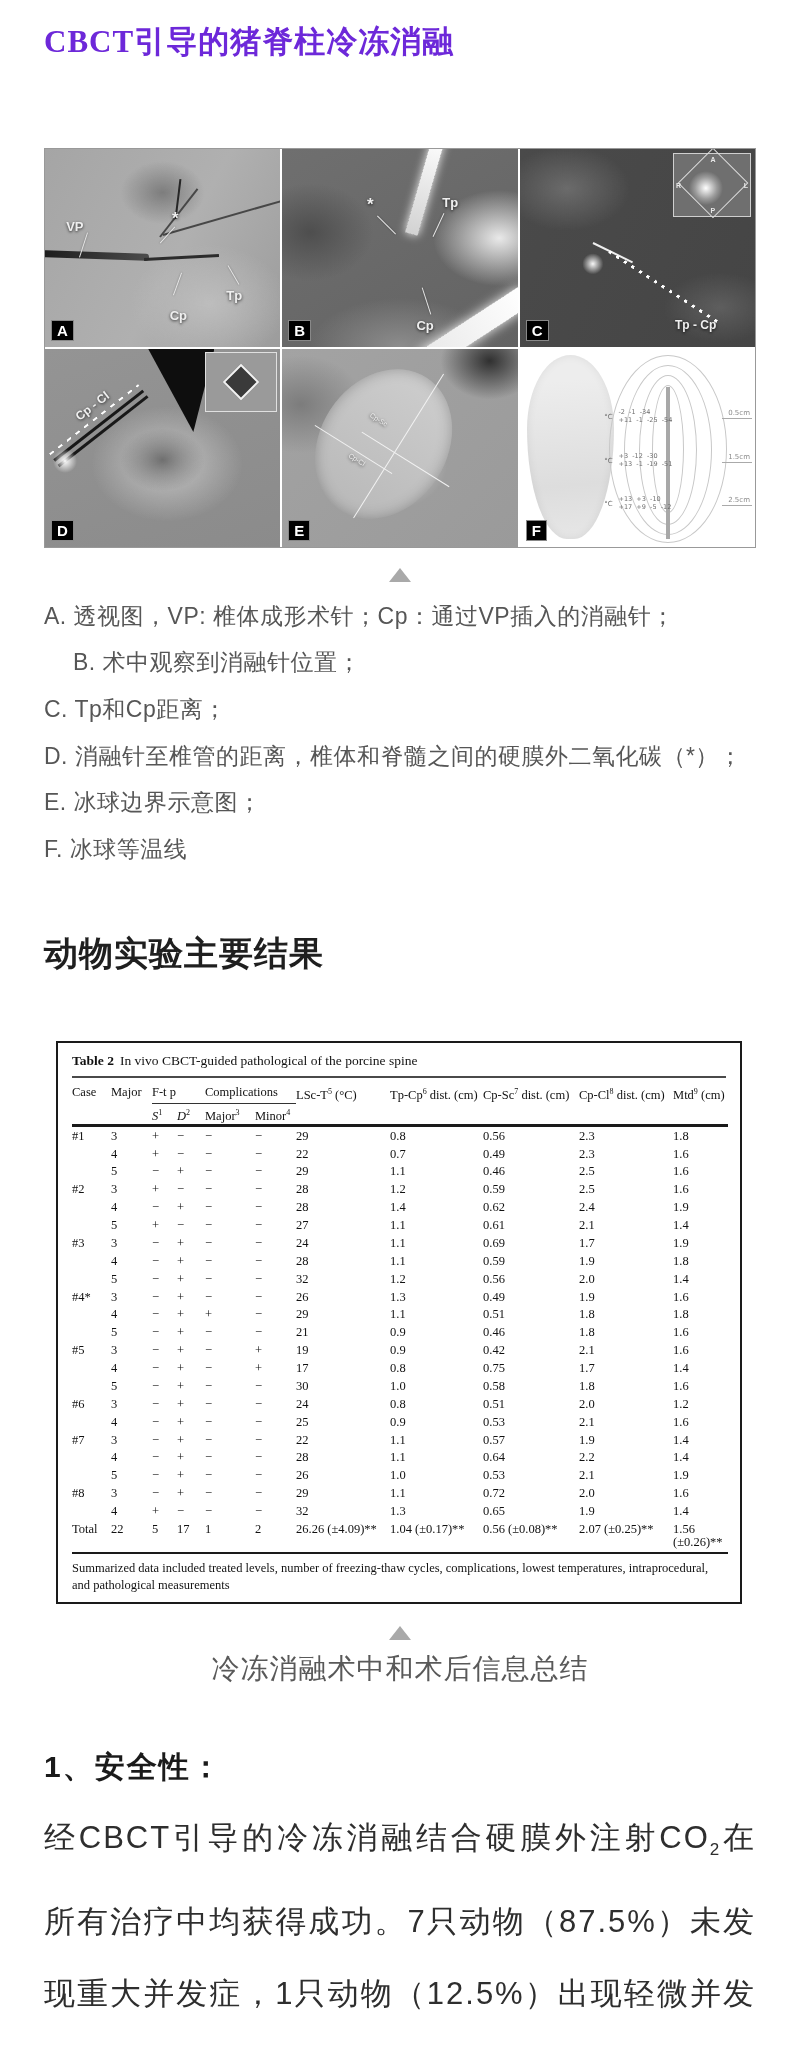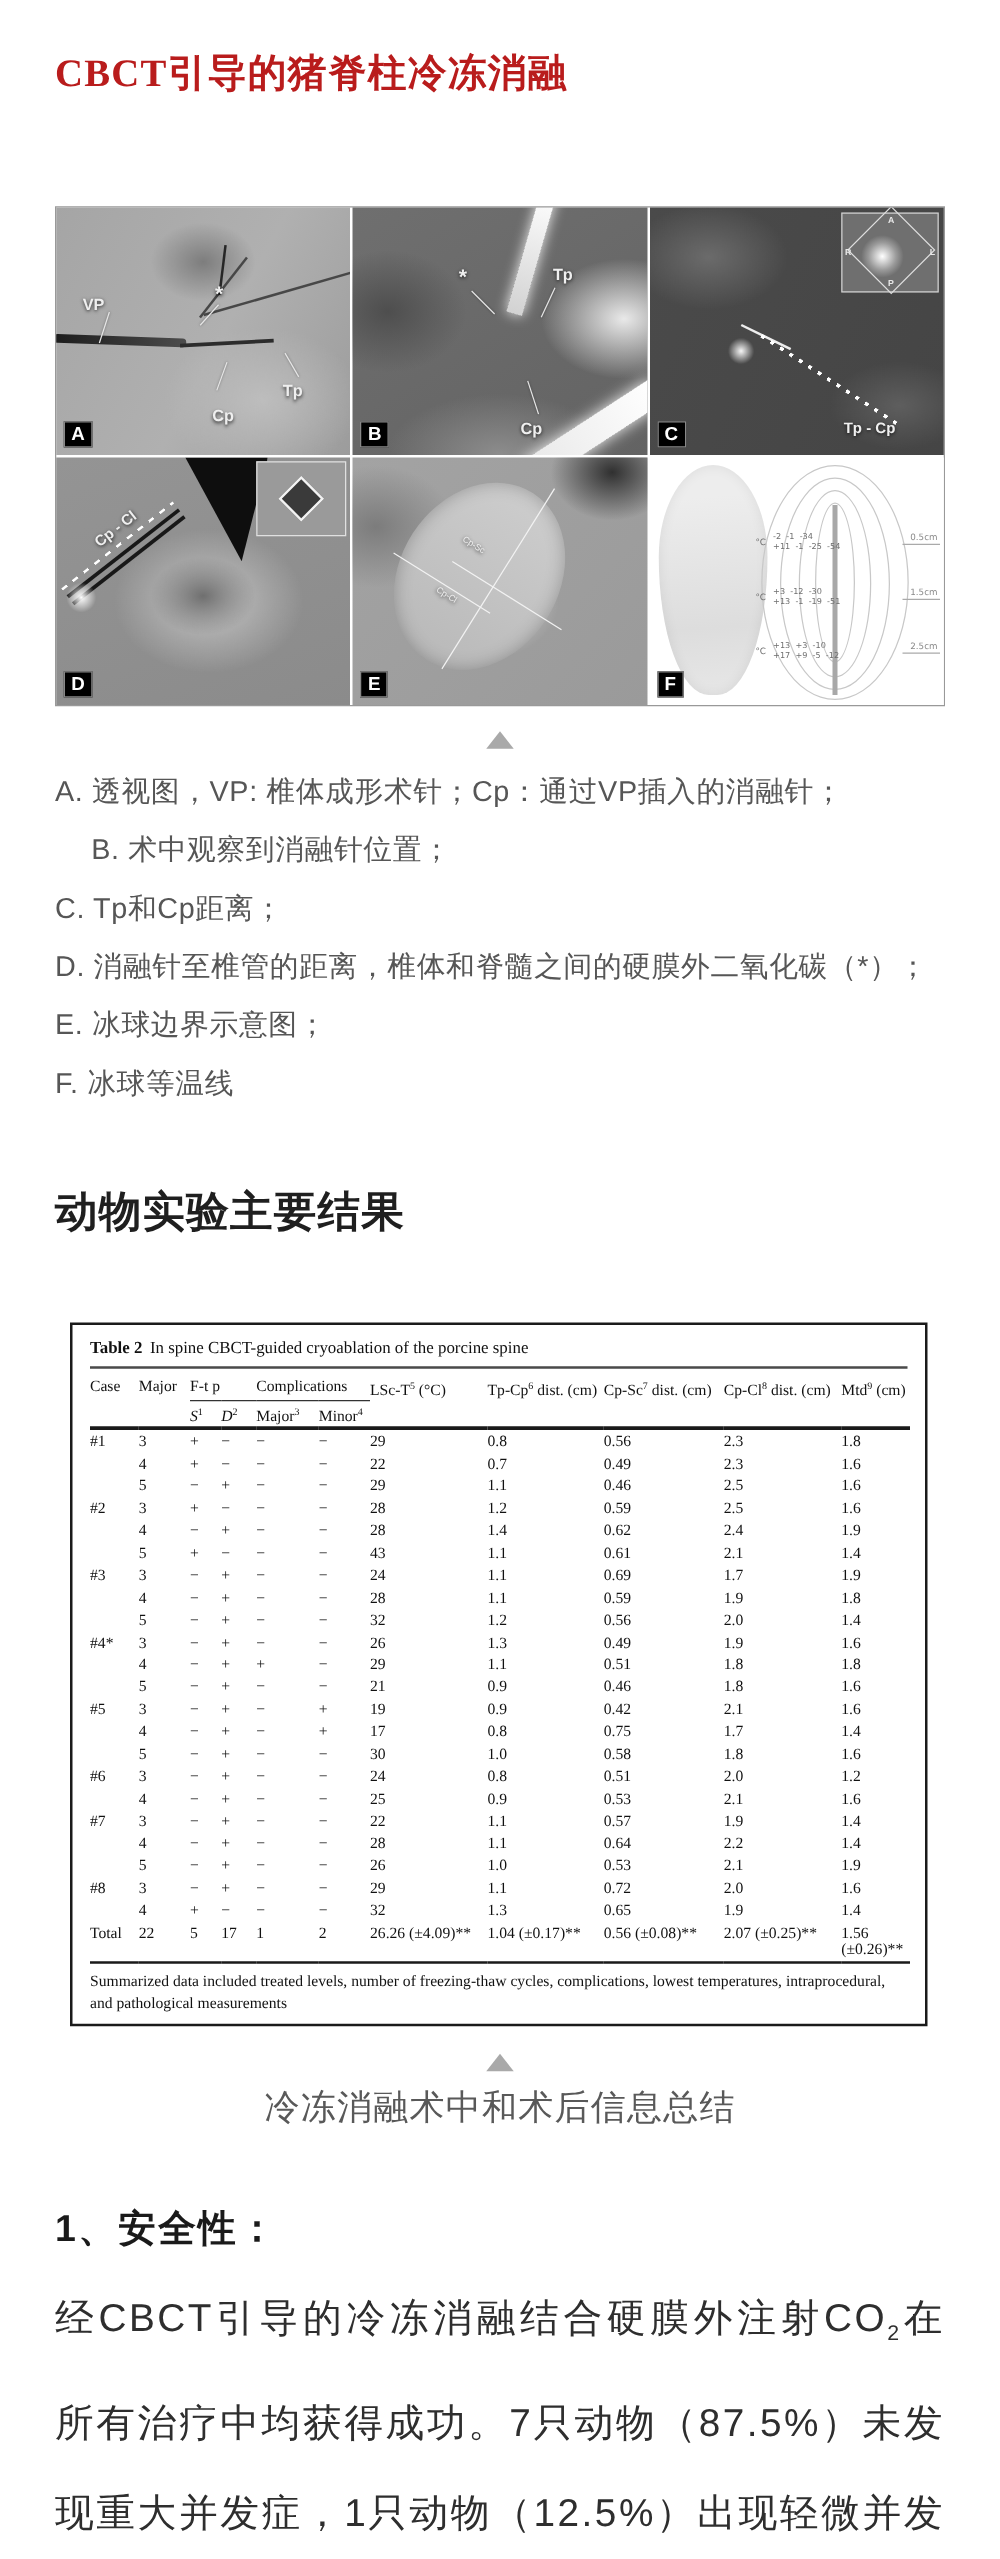--- a/index.html
+++ b/index.html
@@ -1,20 +1,20 @@
 <!DOCTYPE html>
 <html><head>
 <meta charset="utf-8">
 <style>
   * { box-sizing: border-box; margin: 0; padding: 0; }
   html,body { background:#ffffff; }
   body { width:800px; min-height:2047px; font-family:"Liberation Sans","DejaVu Sans",sans-serif; color:#222; overflow:hidden; }
   .page { padding:0 44px; }
 
-  h1.title { margin:38px 0 0; font:700 31px/1.35 "Liberation Serif","DejaVu Serif",serif; letter-spacing:1px; color:#b91c1c; }
+  h1.title { margin:21px 0 0; font:700 31px/1.35 "Liberation Serif","DejaVu Serif",serif; letter-spacing:1px; color:#6d28d9; }
   h2.section { margin:54px 0 0; font:700 34px/1.35 "Liberation Serif","DejaVu Serif",serif; letter-spacing:1px; color:#1f1f1f; }
 
   
   .figure { margin-top:85px; width:712px; height:400px; border:1px solid #999; background:#fff;
             display:grid; grid-template-columns:1fr 1fr 1fr; grid-template-rows:1fr 1fr; gap:2px; }
   .panel { position:relative; overflow:hidden; }
   .badge { position:absolute; left:6px; bottom:6px; background:#000; color:#fff; border:1px solid #888;
            font:700 15px/19px "Liberation Sans",sans-serif; padding:0 5px; z-index:5; }
   .pl { position:absolute; color:#efefef; font:700 13px/1 "Liberation Sans",sans-serif; text-shadow:0 1px 3px rgba(0,0,0,.75); z-index:4; }
   .pl.star { font-size:17px; }
@@ -223,21 +223,21 @@
     <div class="line"><span>C. Tp和Cp距离；</span><sub></sub><span></span></div>
     <div class="line"><span>D. 消融针至椎管的距离，椎体和脊髓之间的硬膜外二氧化碳（*）；</span><sub></sub><span></span></div>
     <div class="line"><span>E. 冰球边界示意图；</span><sub></sub><span></span></div>
     <div class="line"><span>F. 冰球等温线</span><sub></sub><span></span></div>
   </div>
 
   <h2 class="section">动物实验主要结果</h2>
 
   <div class="tablebox">
     <div class="t-title">
-      <b>Table 2</b><span>In spine CBCT-guided cryoablation of the porcine spine</span>
+      <b>Table 2</b><span>In vivo CBCT-guided pathological of the porcine spine</span>
     </div>
     <table>
       <colgroup>
         <col style="width:39px">
           <col style="width:41px">
           <col style="width:25px">
           <col style="width:28px">
         <col style="width:50px">
           <col style="width:41px">
           <col style="width:94px">
@@ -331,21 +331,21 @@
             <td>2.4</td>
             <td>1.9</td>
           </tr>
           <tr>
             <td></td>
             <td>5</td>
             <td>+</td>
             <td>−</td>
             <td>−</td>
             <td>−</td>
-            <td>43</td>
+            <td>27</td>
             <td>1.1</td>
             <td>0.61</td>
             <td>2.1</td>
             <td>1.4</td>
           </tr>
           <tr>
             <td>#3</td>
             <td>3</td>
             <td>−</td>
             <td>+</td>

